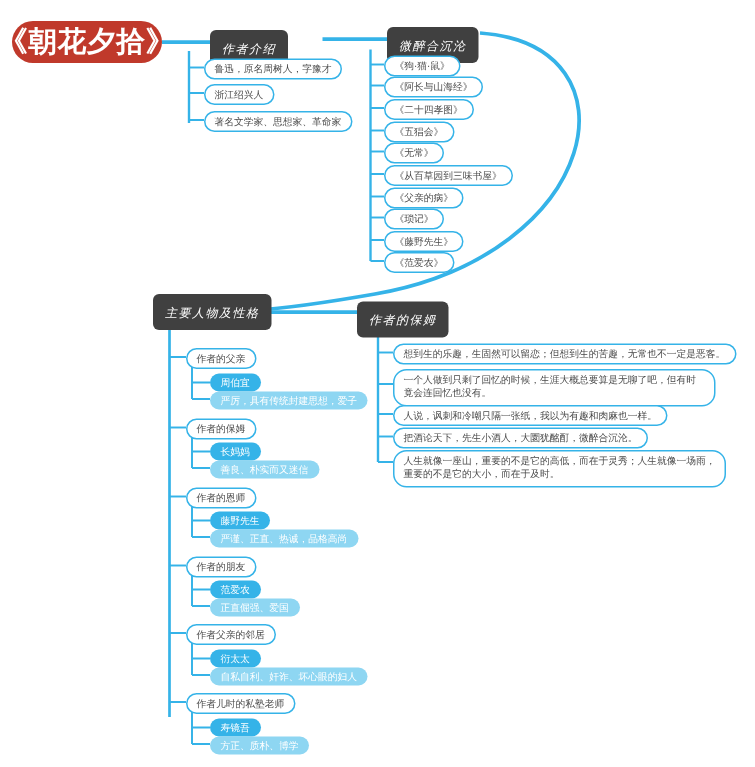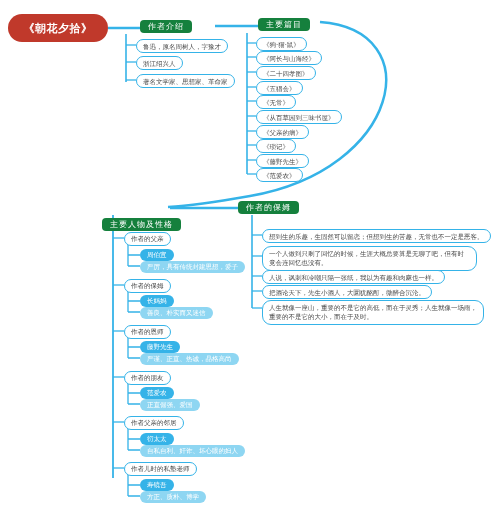--- a/index.html
+++ b/index.html
@@ -14,36 +14,37 @@
   svg.links{position:absolute;left:0;top:0;width:503px;height:511px;pointer-events:none;}
 
   .node{position:absolute;box-sizing:border-box;white-space:nowrap;}
 
   
   .root{
     left:8px;top:14px;width:100px;height:28px;
     background:#c0392b;
     border-radius:14px;
     color:#ffffff;
-    font-size:11px;font-weight:bold;
+    font-size:19px;font-weight:bold;
     display:flex;align-items:center;justify-content:center;
     letter-spacing:0.5px;
     font-family:Liberation Serif, serif;
   }
 
   
   .topic{
-    background:#15803d;
+    background:#404040;
     border-radius:4px;
     color:#ffffff;
     font-size:8px;
     height:13px;
-    padding:1px 8px;
+    padding:12px 8px;
     display:flex;align-items:center;justify-content:center;
     letter-spacing:1px;
+    font-style:italic;
   }
 
   
   .leaf{
     border:1px solid #35b3e8;
     border-radius:9px;
     background:#ffffff;
     color:#4a4a4a;
     font-size:6.5px;
     line-height:1.45;
@@ -136,33 +137,33 @@
     <path d="M252,308 L262,308" stroke="#35b3e8" stroke-width="1.3" fill="none"></path>
   </svg>
 
   <div class="node root">《朝花夕拾》</div>
 
   <div class="node topic" style="left:140px;top:20px;">作者介绍</div>
   <div class="node leaf" style="left:136px;top:39px;">鲁迅，原名周树人，字豫才</div>
   <div class="node leaf" style="left:136px;top:56px;">浙江绍兴人</div>
   <div class="node leaf" style="left:136px;top:74px;">著名文学家、思想家、革命家</div>
 
-  <div class="node topic" style="left:258px;top:18px;">主要篇目</div>
+  <div class="node topic" style="left:258px;top:18px;">微醉合沉沦</div>
   <div class="node leaf" style="left:256px;top:37px;">《狗·猫·鼠》</div>
   <div class="node leaf" style="left:256px;top:51px;">《阿长与山海经》</div>
   <div class="node leaf" style="left:256px;top:66px;">《二十四孝图》</div>
   <div class="node leaf" style="left:256px;top:81px;">《五猖会》</div>
   <div class="node leaf" style="left:256px;top:95px;">《无常》</div>
   <div class="node leaf" style="left:256px;top:110px;">《从百草园到三味书屋》</div>
   <div class="node leaf" style="left:256px;top:125px;">《父亲的病》</div>
   <div class="node leaf" style="left:256px;top:139px;">《琐记》</div>
   <div class="node leaf" style="left:256px;top:154px;">《藤野先生》</div>
   <div class="node leaf" style="left:256px;top:168px;">《范爱农》</div>
 
-  <div class="node topic" style="left:102px;top:218px;">主要人物及性格</div>
+  <div class="node topic" style="left:102px;top:196px;">主要人物及性格</div>
 
   <div class="node grp" style="left:124px;top:232px;">作者的父亲</div>
   <div class="node fill-name" style="left:140px;top:249px;">周伯宜</div>
   <div class="node fill-trait" style="left:140px;top:261px;">严厉，具有传统封建思想，爱子</div>
 
   <div class="node grp" style="left:124px;top:279px;">作者的保姆</div>
   <div class="node fill-name" style="left:140px;top:295px;">长妈妈</div>
   <div class="node fill-trait" style="left:140px;top:307px;">善良、朴实而又迷信</div>
 
   <div class="node grp" style="left:124px;top:325px;">作者的恩师</div>

